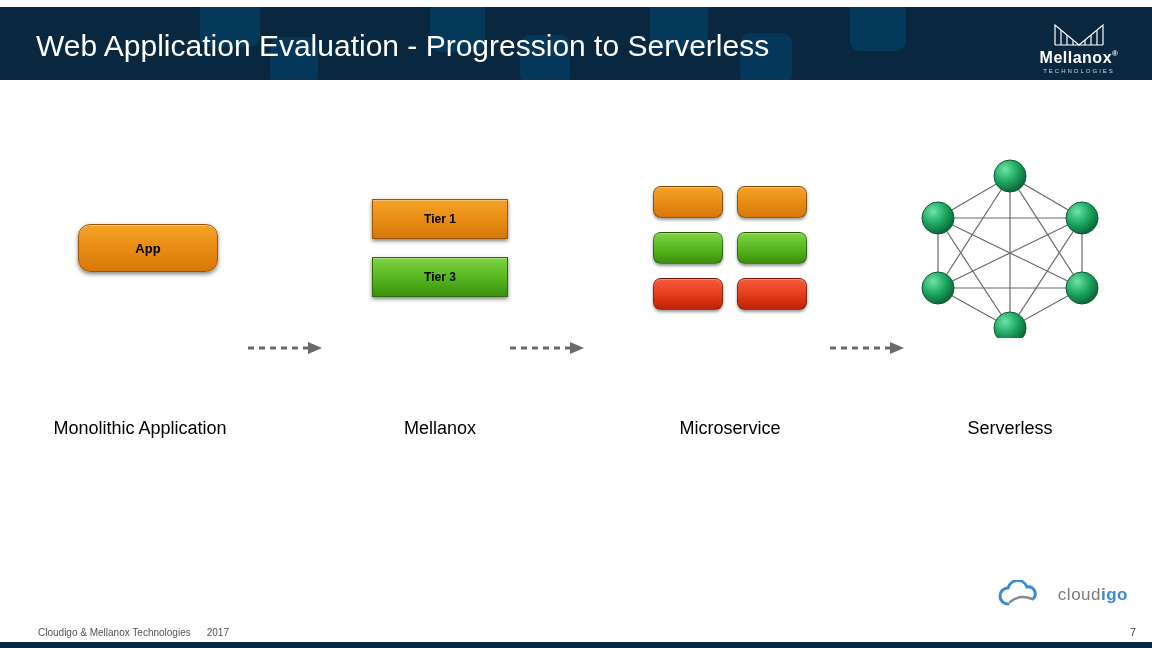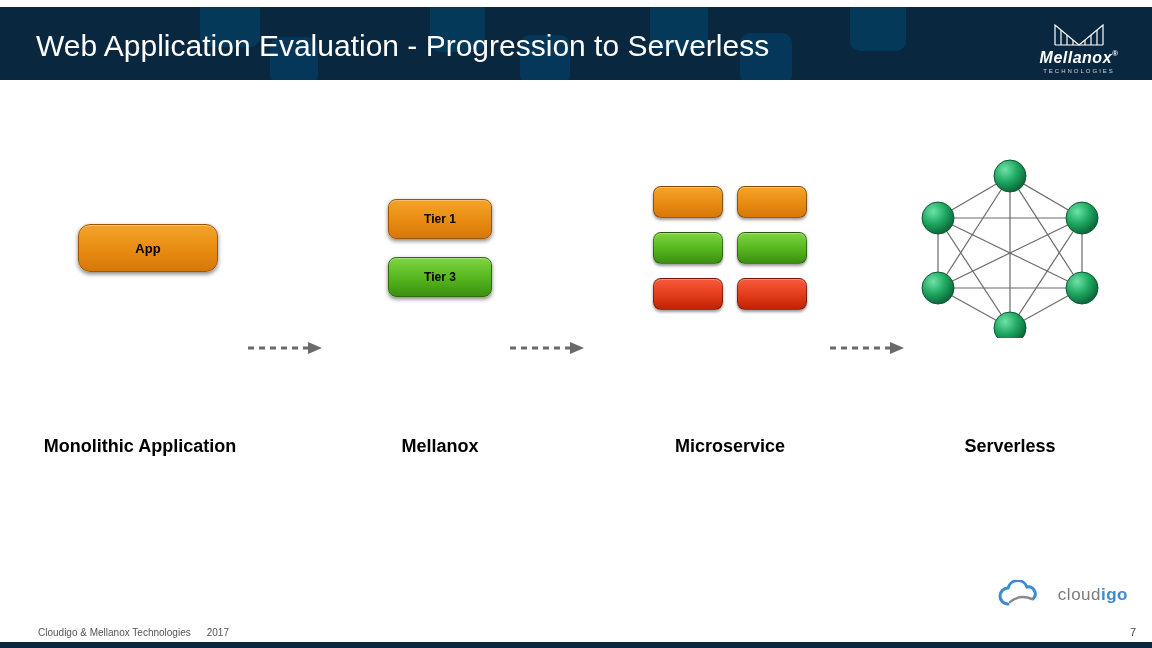--- a/index.html
+++ b/index.html
@@ -8,50 +8,50 @@
 
   
   .header { position: absolute; top: 7px; left: 0; right: 0; height: 73px; background: #0a2740; overflow: hidden; }
   .header-squares { position: absolute; inset: 0; }
   .sq { position: absolute; border-radius: 10px; background: rgba(0,80,120,0.45); }
   .title { position: absolute; left: 36px; top: 22px; color: #ffffff; font-size: 30px; font-weight: 400; }
 
   
   .logo-mlx { position: absolute; right: 18px; top: 14px; width: 110px; text-align: center; color: #fff; }
   .logo-mlx .bridge { display: block; margin: 0 auto 2px auto; }
-  .logo-mlx .brand { font-size: 16px; font-weight: 700; letter-spacing: 0.5px; font-style: italic; }
+  .logo-mlx .brand { font-size: 16px; font-weight: 700; letter-spacing: 0.5px; }
   .logo-mlx .brand sup { font-size: 8px; vertical-align: top; }
   .logo-mlx .sub { font-size: 6px; letter-spacing: 2px; color: #cfd8e0; margin-top: 1px; }
 
   
   .content { position: absolute; top: 78px; left: 0; right: 0; bottom: 40px; }
 
   
   .col { position: absolute; top: 0; bottom: 0; display: flex; flex-direction: column; align-items: center; justify-content: flex-start; }
   .col-1 { left: 40px;  width: 200px; }
   .col-2 { left: 340px; width: 200px; }
   .col-3 { left: 620px; width: 220px; }
   .col-4 { left: 900px; width: 220px; }
 
   .col-body { height: 340px; display: flex; flex-direction: column; align-items: center; justify-content: center; gap: 18px; }
-  .col-label { margin-top: 18px; font-size: 18px; font-weight: 700; color: #000; text-align: center; }
+  .col-label { font-size: 18px; font-weight: 400; color: #000; text-align: center; }
 
   
   .app-box {
     width: 140px; height: 48px; border-radius: 12px;
     background: linear-gradient(to bottom, #f6a328 0%, #e78b12 55%, #d7770a 100%);
     border: 1px solid #9a5507;
     box-shadow: 0 2px 4px rgba(0,0,0,0.5), inset 0 1px 0 rgba(255,255,255,0.35);
     display: flex; align-items: center; justify-content: center;
     color: #000; font-size: 13px; font-weight: 700; margin-left: 16px;
   }
 
   
   .tier-box {
-    width: 104px; height: 40px; border-radius: 8px;
+    width: 136px; height: 40px; border-radius: 0;
     border: 1px solid rgba(0,0,0,0.5);
     box-shadow: 0 2px 4px rgba(0,0,0,0.5), inset 0 1px 0 rgba(255,255,255,0.3);
     display: flex; align-items: center; justify-content: center;
     color: #000; font-size: 12px; font-weight: 700;
   }
   .grad-orange { background: linear-gradient(to bottom, #f6a328 0%, #e78b12 55%, #d7770a 100%); border-color: #9a5507; }
   .grad-green  { background: linear-gradient(to bottom, #7fd441 0%, #54b51d 55%, #3c8f10 100%); border-color: #2a6e0a; }
   .grad-red    { background: linear-gradient(to bottom, #f85a3b 0%, #e23b1a 55%, #bd2304 100%); border-color: #8a1b03; }
 
   

